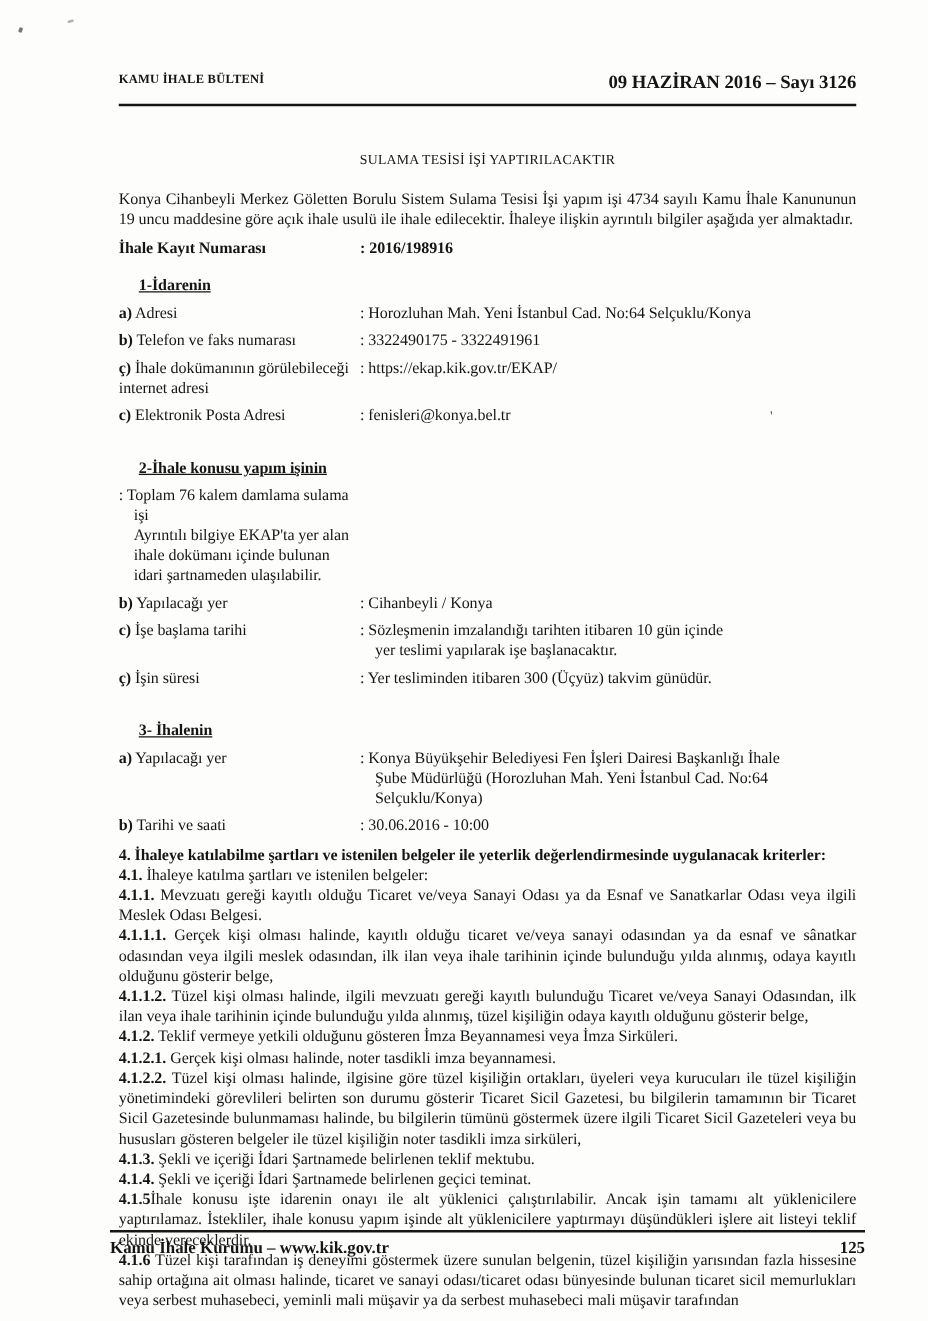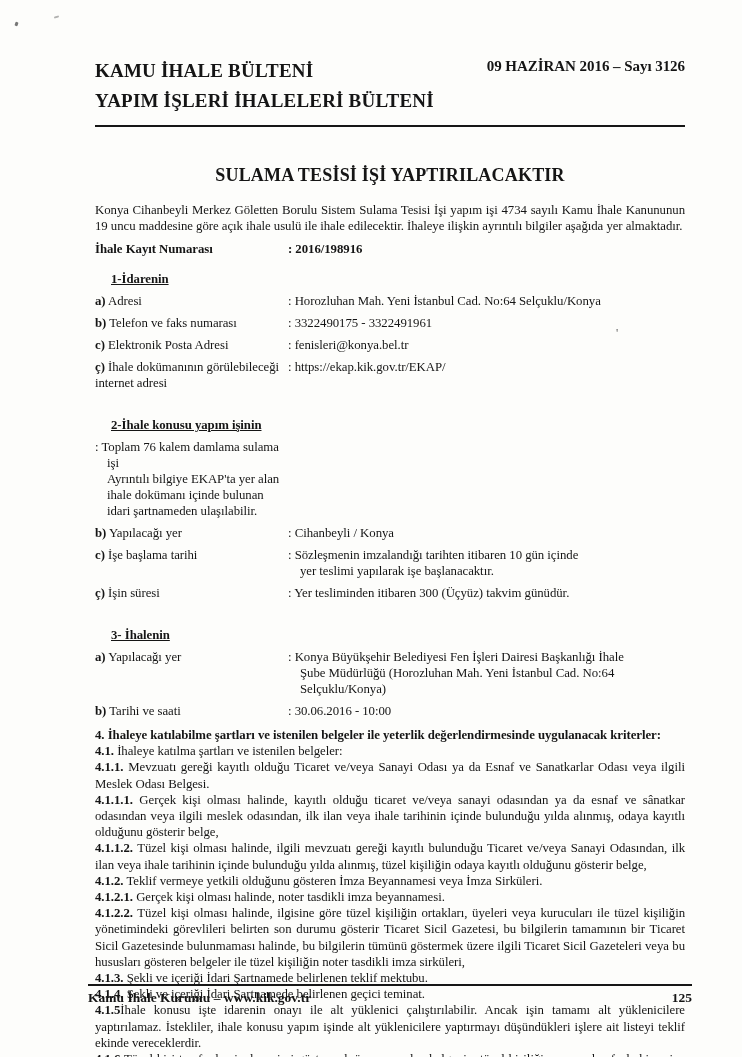--- a/index.html
+++ b/index.html
@@ -26,28 +26,28 @@
   .apostrophe-mark { position: absolute; left: 616px; top: 326px; font-size: 12px; color: #333; opacity: .8; }
 
   
   .bulletin-header {
     display: flex; justify-content: space-between; align-items: flex-start;
     border-bottom: 2.5px solid #161616;
     padding-bottom: 8px;
   }
   .bulletin-titles { line-height: 1.6; }
   .bulletin-title, .bulletin-subtitle {
-    font-weight: bold; font-size: 19px; letter-spacing: 0.2px;
+    font-weight: bold; font-size: 10px; letter-spacing: 0.2px;
   }
   .date-issue { font-weight: bold; font-size: 15px; padding-top: 2px; }
 
   
   .notice-head { text-align: center; margin-top: 36px; line-height: 1.35; }
   .notice-number { font-weight: bold; font-size: 13px; }
-  .notice-title { font-weight: bold; font-size: 18px; letter-spacing: 0.2px; }
+  .notice-title { font-weight: normal; font-size: 11px; letter-spacing: 0.2px; }
   .org-heading {
     margin-top: 17px;
     font-weight: bold; font-size: 13.4px;
     text-decoration: underline;
     letter-spacing: 0.1px;
   }
   .intro { margin-top: 15px; line-height: 16.4px; text-align: justify; }
 
   
   .kv-block { margin-top: 6px; }
@@ -85,21 +85,20 @@
 
   <div class="speck speck1"></div>
   <div class="speck speck2"></div>
   <div class="apostrophe-mark">'</div>
 
   <div class="content">
 
     <div class="bulletin-header">
       <div class="bulletin-titles">
         <div class="bulletin-title">KAMU İHALE BÜLTENİ</div>
-        <div class="bulletin-subtitle">YAPIM İŞLERİ İHALELERİ BÜLTENİ</div>
       </div>
       <div class="date-issue">09 HAZİRAN 2016 – Sayı 3126</div>
     </div>
 
     <div class="notice-head">
       <div class="notice-title">SULAMA TESİSİ İŞİ YAPTIRILACAKTIR</div>
     </div>
 
 
     <div class="intro">Konya Cihanbeyli Merkez Göletten Borulu Sistem Sulama Tesisi İşi yapım işi 4734 sayılı Kamu İhale Kanununun 19 uncu maddesine göre açık ihale usulü ile ihale edilecektir.  İhaleye ilişkin ayrıntılı bilgiler aşağıda yer almaktadır.</div>
@@ -114,26 +113,26 @@
       <div class="kv-heading">1-İdarenin</div>
       <div class="kv-row">
         <div class="kv-label"><span class="kv-key">a)</span><span> Adresi</span></div>
         <div class="kv-value">: Horozluhan Mah. Yeni İstanbul Cad. No:64 Selçuklu/Konya</div>
       </div>
       <div class="kv-row">
         <div class="kv-label"><span class="kv-key">b)</span><span> Telefon ve faks numarası</span></div>
         <div class="kv-value">: 3322490175 - 3322491961</div>
       </div>
       <div class="kv-row">
+        <div class="kv-label"><span class="kv-key">ç)</span><span> İhale dokümanının görülebileceği internet adresi</span></div>
+        <div class="kv-value">: https://ekap.kik.gov.tr/EKAP/</div>
+      </div>
+      <div class="kv-row">
         <div class="kv-label"><span class="kv-key">c)</span><span> Elektronik Posta Adresi</span></div>
         <div class="kv-value">: fenisleri@konya.bel.tr</div>
-      </div>
-      <div class="kv-row">
-        <div class="kv-label"><span class="kv-key">ç)</span><span> İhale dokümanının görülebileceği internet adresi</span></div>
-        <div class="kv-value">: https://ekap.kik.gov.tr/EKAP/</div>
       </div>
 
       <div class="kv-heading gap">2-İhale konusu yapım işinin</div>
       <div class="kv-row">
         <div class="kv-value">: Toplam 76 kalem damlama sulama işi
 Ayrıntılı bilgiye EKAP'ta yer alan ihale dokümanı içinde bulunan
 idari şartnameden ulaşılabilir.</div>
       </div>
       <div class="kv-row">
         <div class="kv-label"><span class="kv-key">b)</span><span> Yapılacağı yer</span></div>

